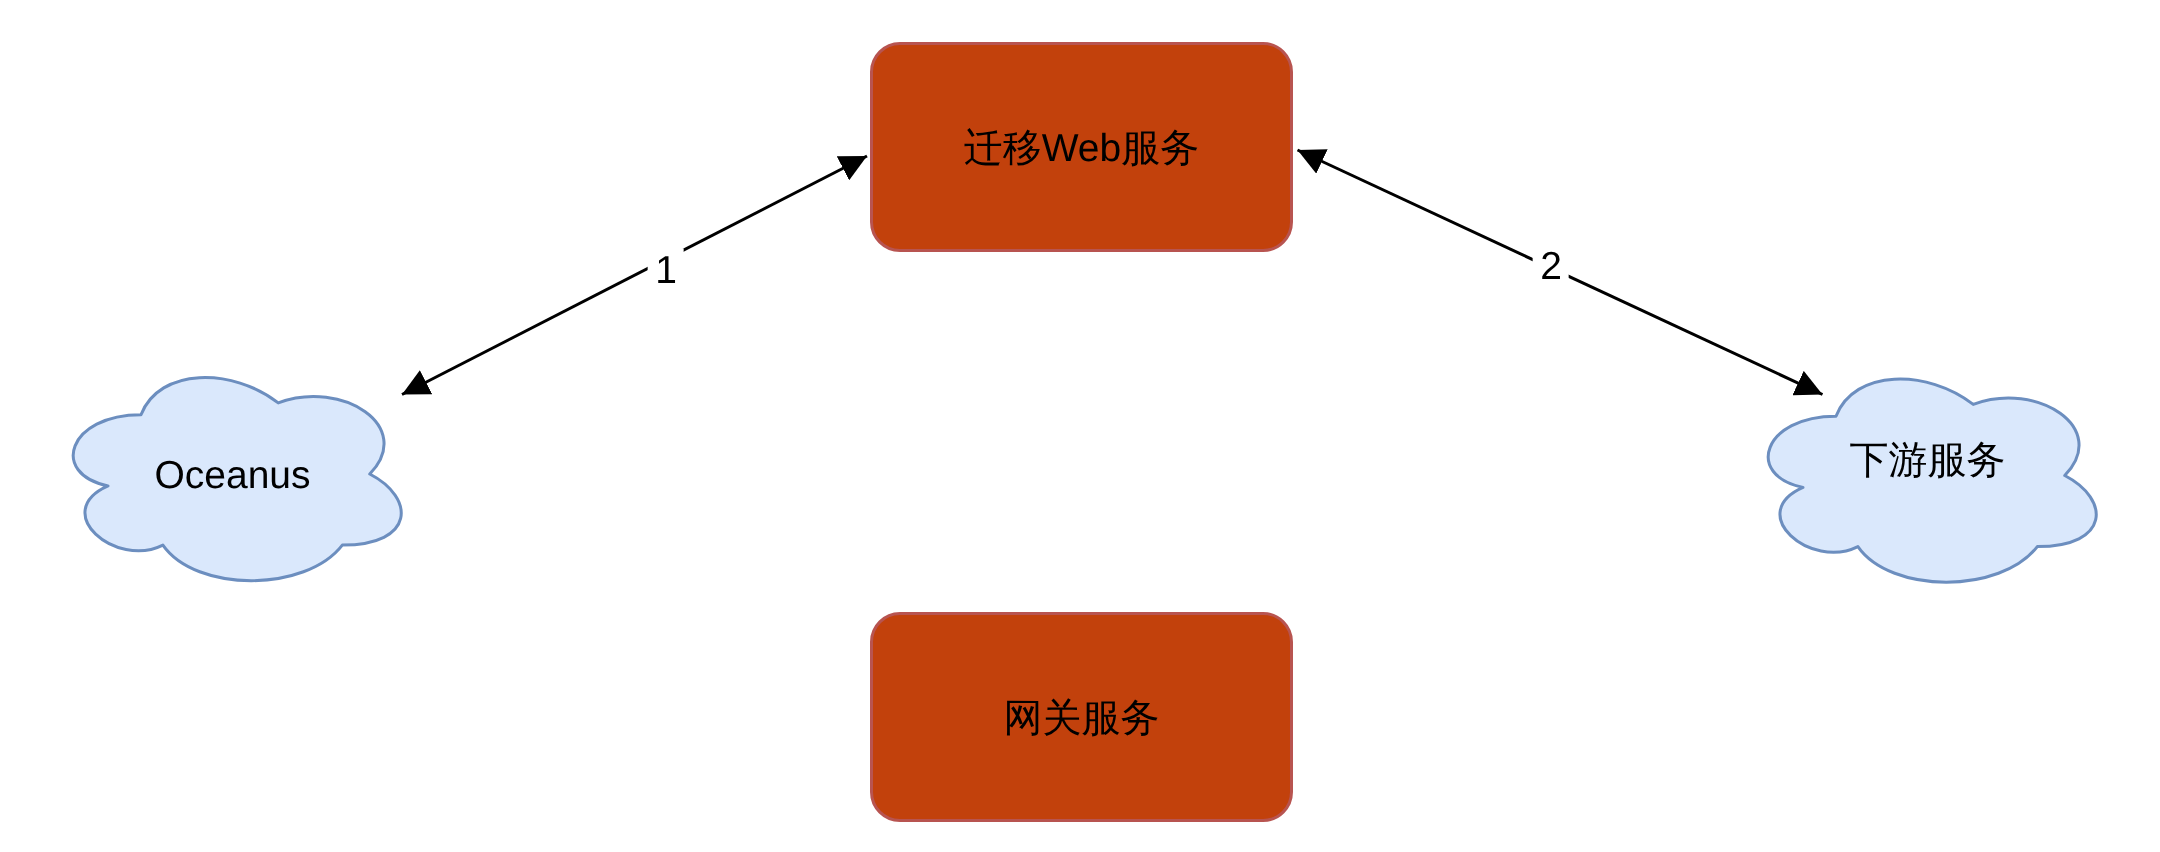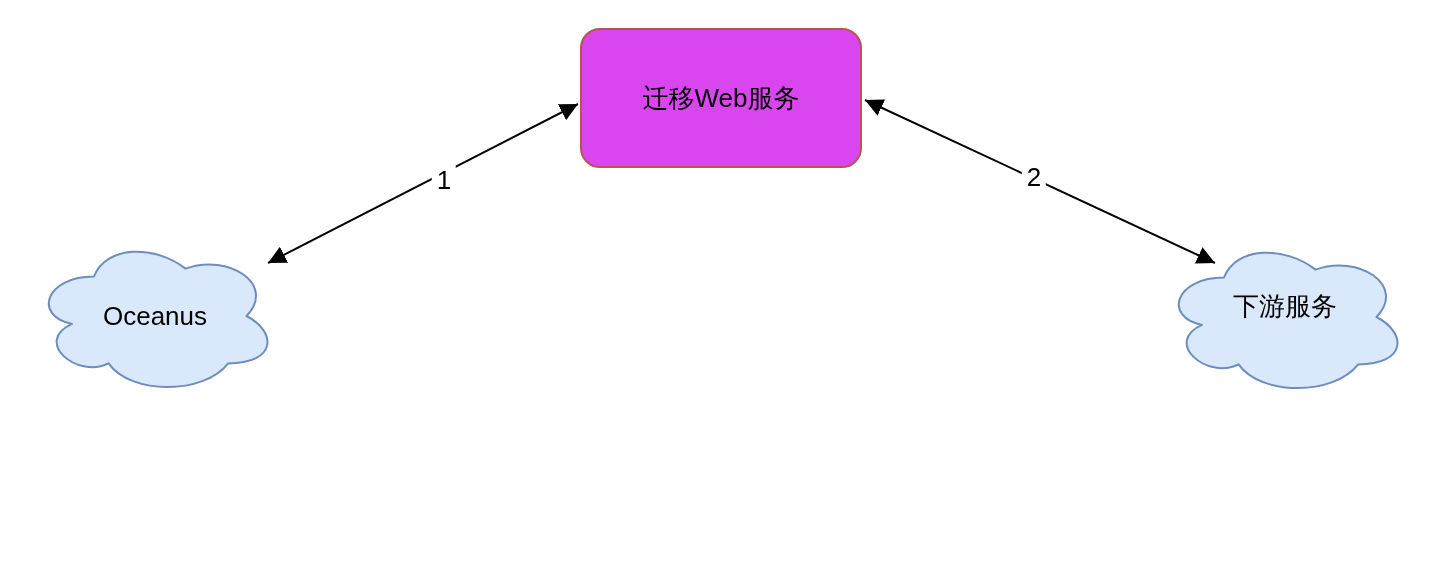--- a/index.html
+++ b/index.html
@@ -21,21 +21,21 @@
     left: 0;
     top: 0;
     width: 1440px;
     height: 568px;
   }
   .node-box {
     position: absolute;
     box-sizing: border-box;
     width: 282px;
     height: 140px;
-    background: #d946ef;
+    background: #c2410c;
     border: 2px solid #B85450;
     border-radius: 20px;
     display: flex;
     align-items: center;
     justify-content: center;
     font-size: 26px;
     text-align: center;
   }
   .node-box.top    { left: 580px; top: 28px;  }
   .node-box.bottom { left: 580px; top: 408px; }
@@ -95,20 +95,23 @@
 
     <line x1="268" y1="263" x2="578" y2="104" stroke="#000000" stroke-width="2" marker-start="url(#arrowhead)" marker-end="url(#arrowhead)"></line>
 
     <line x1="865" y1="100" x2="1215" y2="263" stroke="#000000" stroke-width="2" marker-start="url(#arrowhead)" marker-end="url(#arrowhead)"></line>
   </svg>
 
   <div class="node-box top">
     <span>迁移Web服务</span>
   </div>
 
+  <div class="node-box bottom">
+    <span>网关服务</span>
+  </div>
 
   <div class="cloud-label left">
     <span>Oceanus</span>
   </div>
 
   <div class="cloud-label right">
     <span>下游服务</span>
   </div>
 
   <div class="edge-label one">

